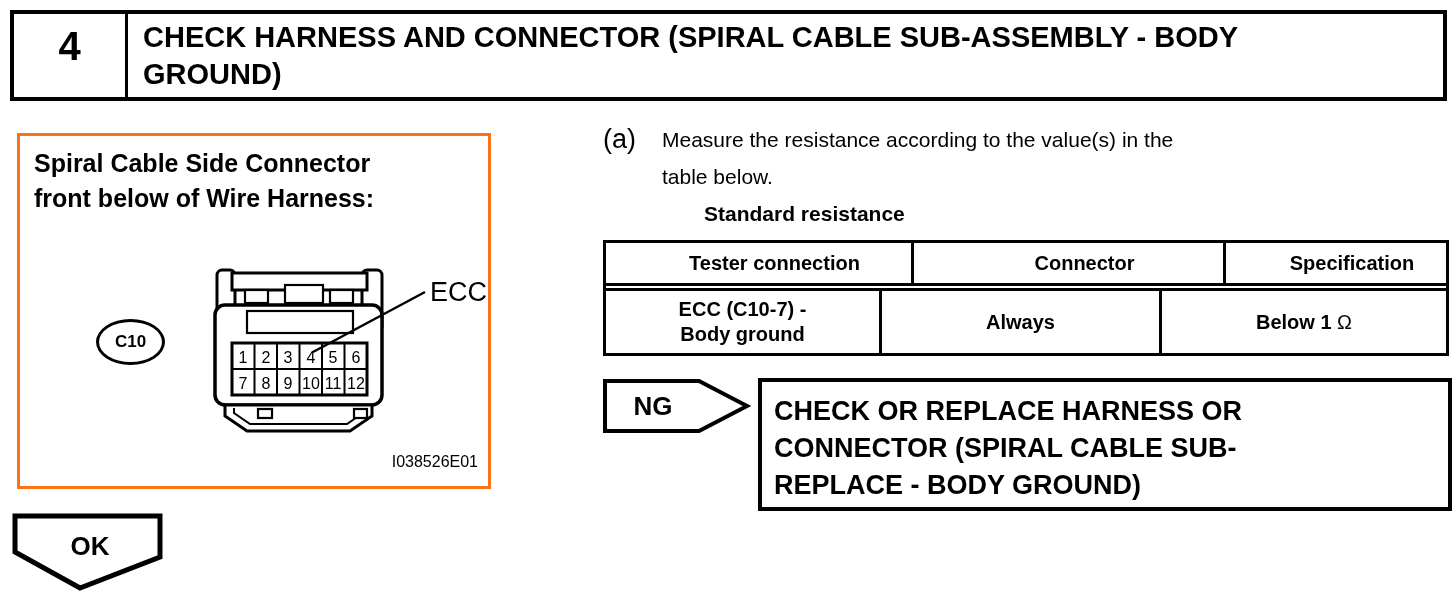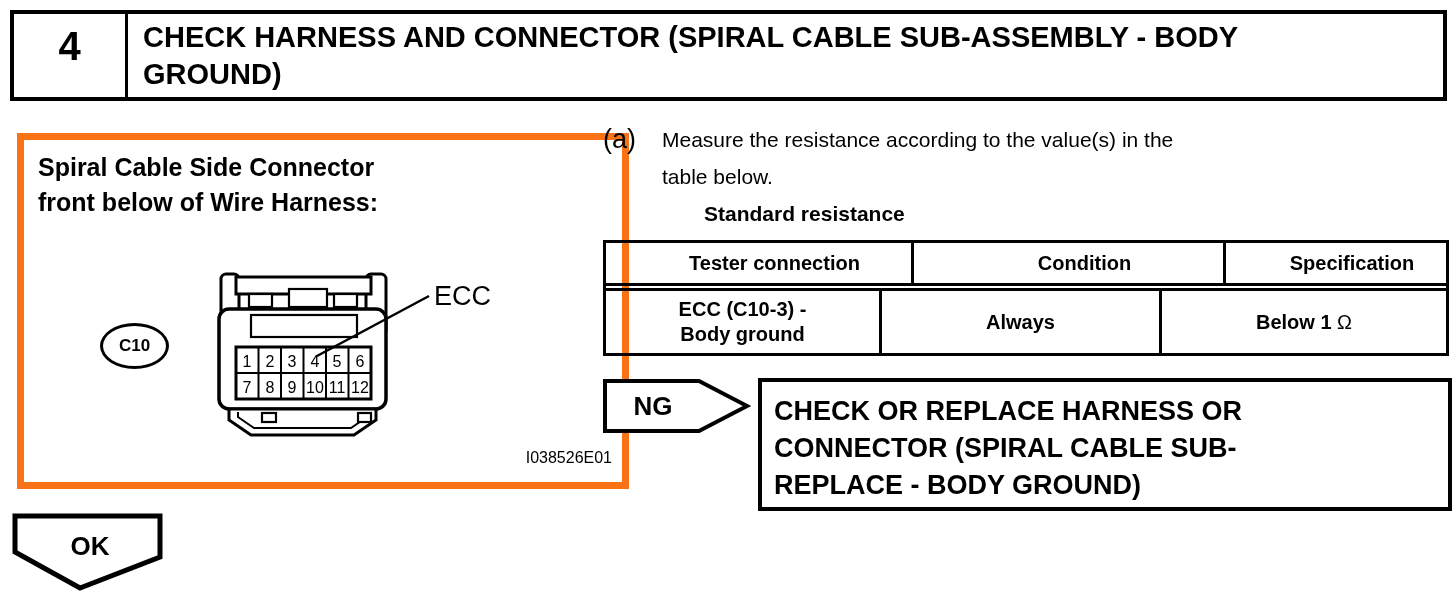--- a/index.html
+++ b/index.html
@@ -25,22 +25,22 @@
     padding-top:10px;
     font-size:40px; font-weight:bold;
   }
   #step-title-cell {
     flex:1; padding:5px 0 0 15px;
     font-size:29px; font-weight:bold; line-height:37px;
   }
 
   
   #figure-box {
-    left:17px; top:133px; width:612px; height:356px;
-    border:7px solid #f97316;
+    left:17px; top:133px; width:474px; height:356px;
+    border:3px solid #f97316;
   }
   #figure-caption {
     position:absolute; left:14px; top:10px;
     font-size:25px; font-weight:bold; line-height:35px;
   }
   #connector-id-oval {
     position:absolute; left:76px; top:183px;
     width:69px; height:46px;
     border:3px solid #000; border-radius:50%;
     display:flex; align-items:center; justify-content:center;
@@ -178,26 +178,26 @@
   <div id="instruction-text">
     <div>Measure the resistance according to the value(s) in the</div>
     <div>table below.</div>
     <div id="instruction-subtitle">Standard resistance</div>
   </div>
 </div>
 
 <div id="spec-table" class="abs">
   <div id="spec-head" class="spec-row">
     <div class="spec-cell c1">Tester connection</div>
-    <div class="spec-cell c2">Condition</div>
+    <div class="spec-cell c2">Connector</div>
     <div class="spec-cell c3">Specification</div>
   </div>
   <div id="spec-body" class="spec-row">
     <div class="spec-cell c1">
-      <div>ECC (C10-3) -</div>
+      <div>ECC (C10-7) -</div>
       <div>Body ground</div>
     </div>
     <div class="spec-cell c2">Always</div>
     <div class="spec-cell c3">
       <div>
         <span>Below 1</span>
         <span class="omega">Ω</span>
       </div>
     </div>
   </div>

